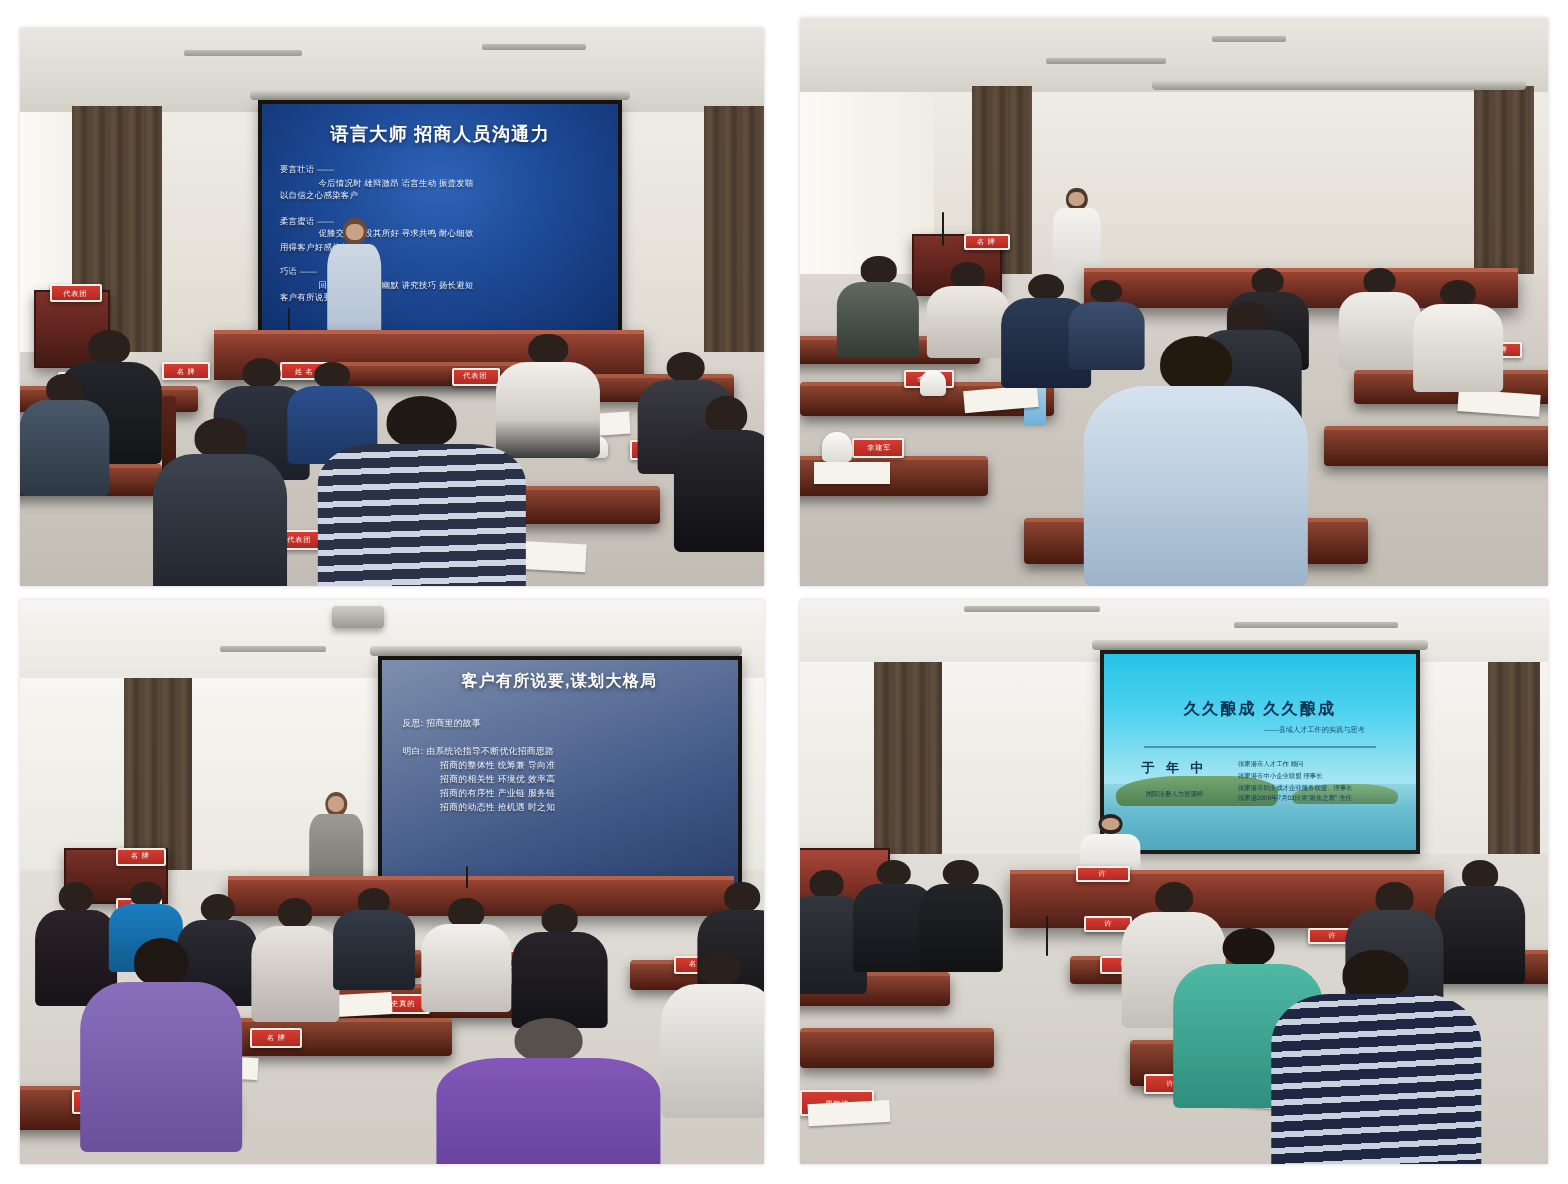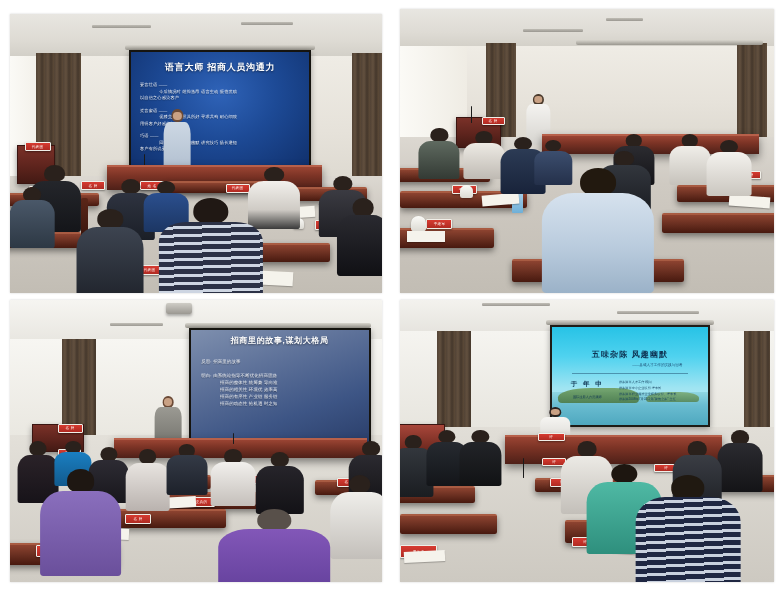--- a/index.html
+++ b/index.html
@@ -23,21 +23,21 @@
     grid-template-rows: 296px 296px;
   }
 
   
   .photo-cell {
     position: relative;
     padding: 8px;
     background: #ffffff;
     overflow: hidden;
   }
-  .photo-cell.tl { padding: 14px 10px 3px 10px; }
+  .photo-cell.tl { padding: 14px 10px 3px 10px; font-family: Liberation Serif, serif; }
   .photo-cell.tr { padding: 9px 10px 3px 8px; }
   .photo-cell.bl { padding: 4px 10px 10px 10px; }
   .photo-cell.br { padding: 4px 10px 10px 8px; }
 
   .photo {
     position: relative;
     width: 100%;
     height: 100%;
     overflow: hidden;
     background: #2a2622;
@@ -523,21 +523,21 @@
       <div class="ceiling" style="height:16%;background:linear-gradient(180deg,#f6f5f1,#e7e5df);"></div>
       <div class="projector" style="left:42%;top:1%;width:7%;height:4%;"></div>
       <div class="ceiling-vent" style="left:27%;top:8%;width:14%;height:3px;"></div>
       <div class="wall" style="top:14%;height:36%;background:linear-gradient(180deg,#f7f6f2,#e9e7e0);"></div>
       <div class="curtain" style="left:14%;width:9%;top:14%;height:35%;"></div>
       <div class="floor" style="top:48%;background:linear-gradient(180deg,#e3e0d9,#cfcbc3);"></div>
 
       <div class="screen-roller" style="left:47%;width:50%;top:8%;"></div>
       <div class="screen slide-blue-2" style="left:48%;top:10%;width:49%;height:41%;">
         <div class="screen-inner" style="padding:4% 6%;">
-          <div class="slide-title" style="font-size:8px;text-align:center;">招商里的故事,谋划大格局</div>
+          <div class="slide-title" style="font-size:8px;text-align:center;">客户有所说要,谋划大格局</div>
           <div class="slide-body" style="font-size:4.4px;margin-top:8%;">
             <span class="lead">反思:  招商里的故事</span>
             <span class="lead" style="height:8px;"></span>
             <span class="lead">明白: 由系统论指导不断优化招商思路</span>
             <span class="indent">招商的整体性  统筹兼  导向准</span>
             <span class="indent">招商的相关性  环境优  效率高</span>
             <span class="indent">招商的有序性  产业链  服务链</span>
             <span class="indent">招商的动态性  抢机遇  时之知</span>
           </div>
         </div>
@@ -644,21 +644,21 @@
       <div class="curtain" style="left:10%;width:9%;top:11%;height:35%;"></div>
       <div class="curtain" style="right:1%;width:7%;top:11%;height:34%;"></div>
       <div class="floor" style="top:45%;background:linear-gradient(180deg,#e1ded7,#cdc9c1);"></div>
 
       <div class="screen-roller" style="left:39%;width:45%;top:7%;"></div>
       <div class="screen slide-sky" style="left:40%;top:9%;width:43%;height:36%;border:2px solid #1e1c17;">
         <div class="sky-water"></div>
         <div class="sky-land"></div>
         <div class="sky-land2"></div>
         <div class="sky-text">
-          <div class="sky-title" style="font-size:8px;">五味杂陈    风趣幽默</div>
+          <div class="sky-title" style="font-size:8px;">久久酿成    久久酿成</div>
           <div class="sky-sub" style="font-size:3.6px;">——县域人才工作的实践与思考</div>
           <div class="sky-rule"></div>
           <div class="sky-cols">
             <div class="sky-name">
               <b style="font-size:6.5px;">于 年 中</b>
               <i style="font-size:3.2px;">国际注册人力资源师</i>
             </div>
             <div class="sky-list" style="font-size:3.2px;">
               <span>张家港市人才工作            顾问</span>
               <span>张家港市中小企业联盟   理事长</span>

